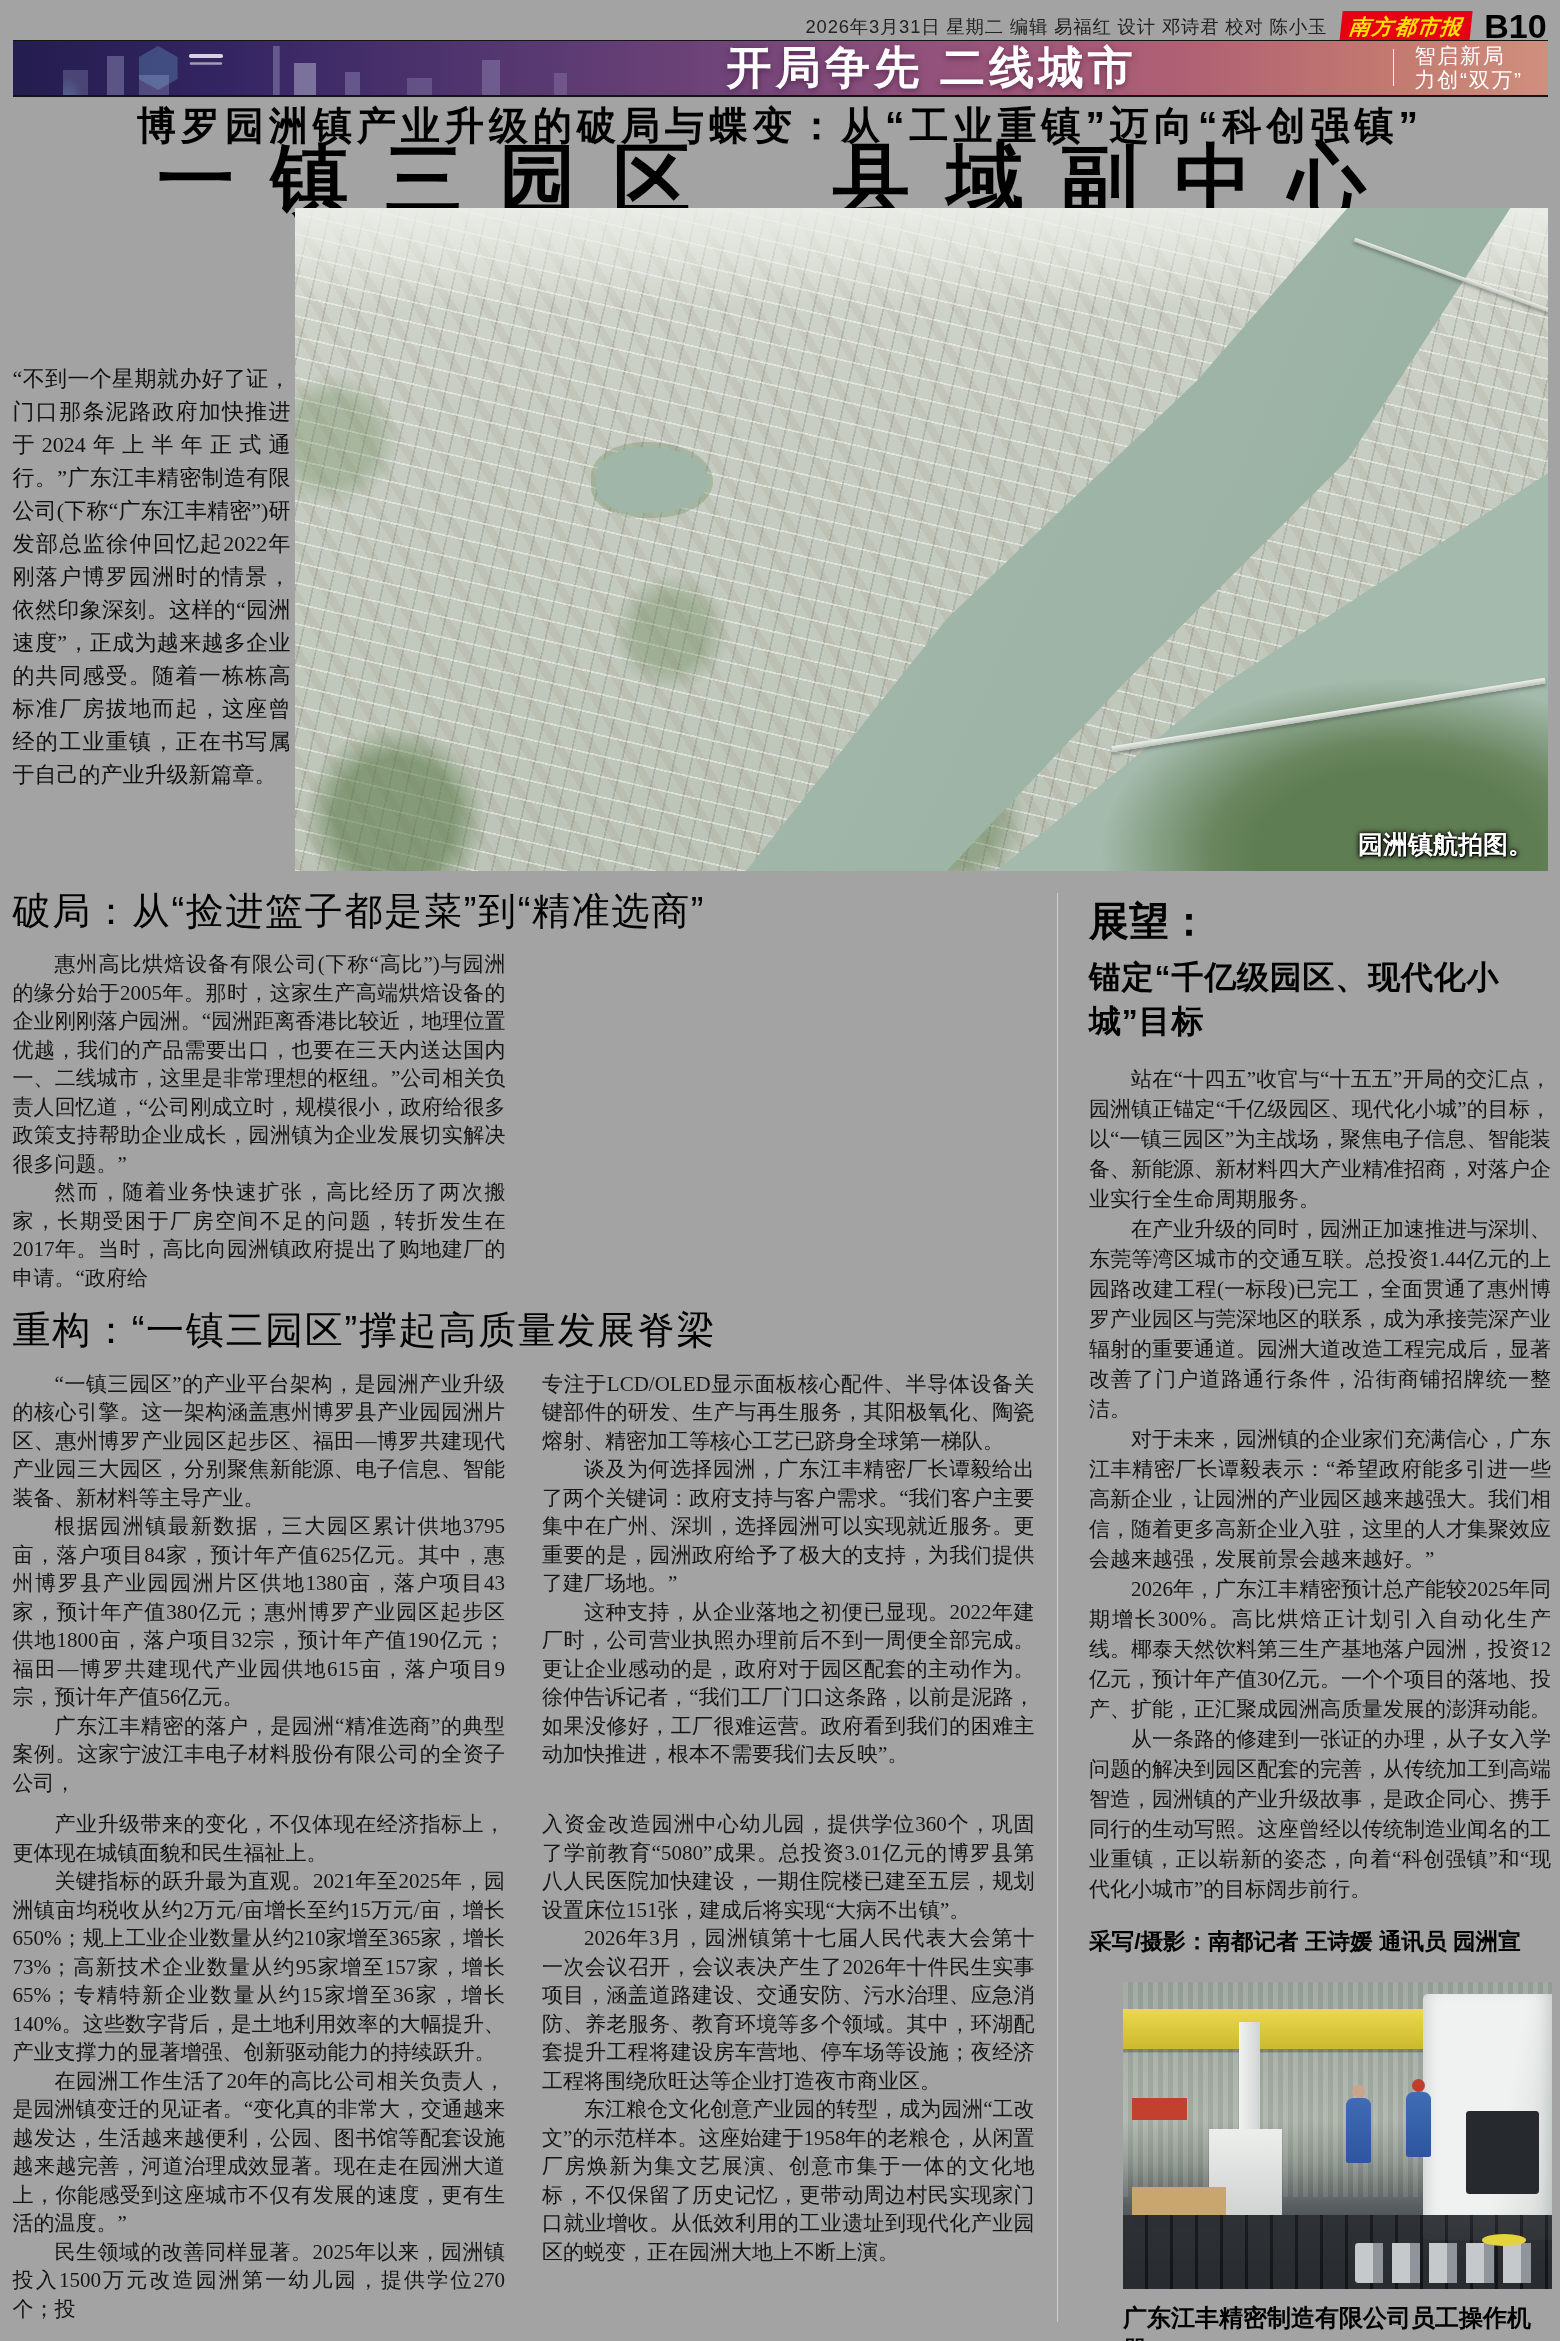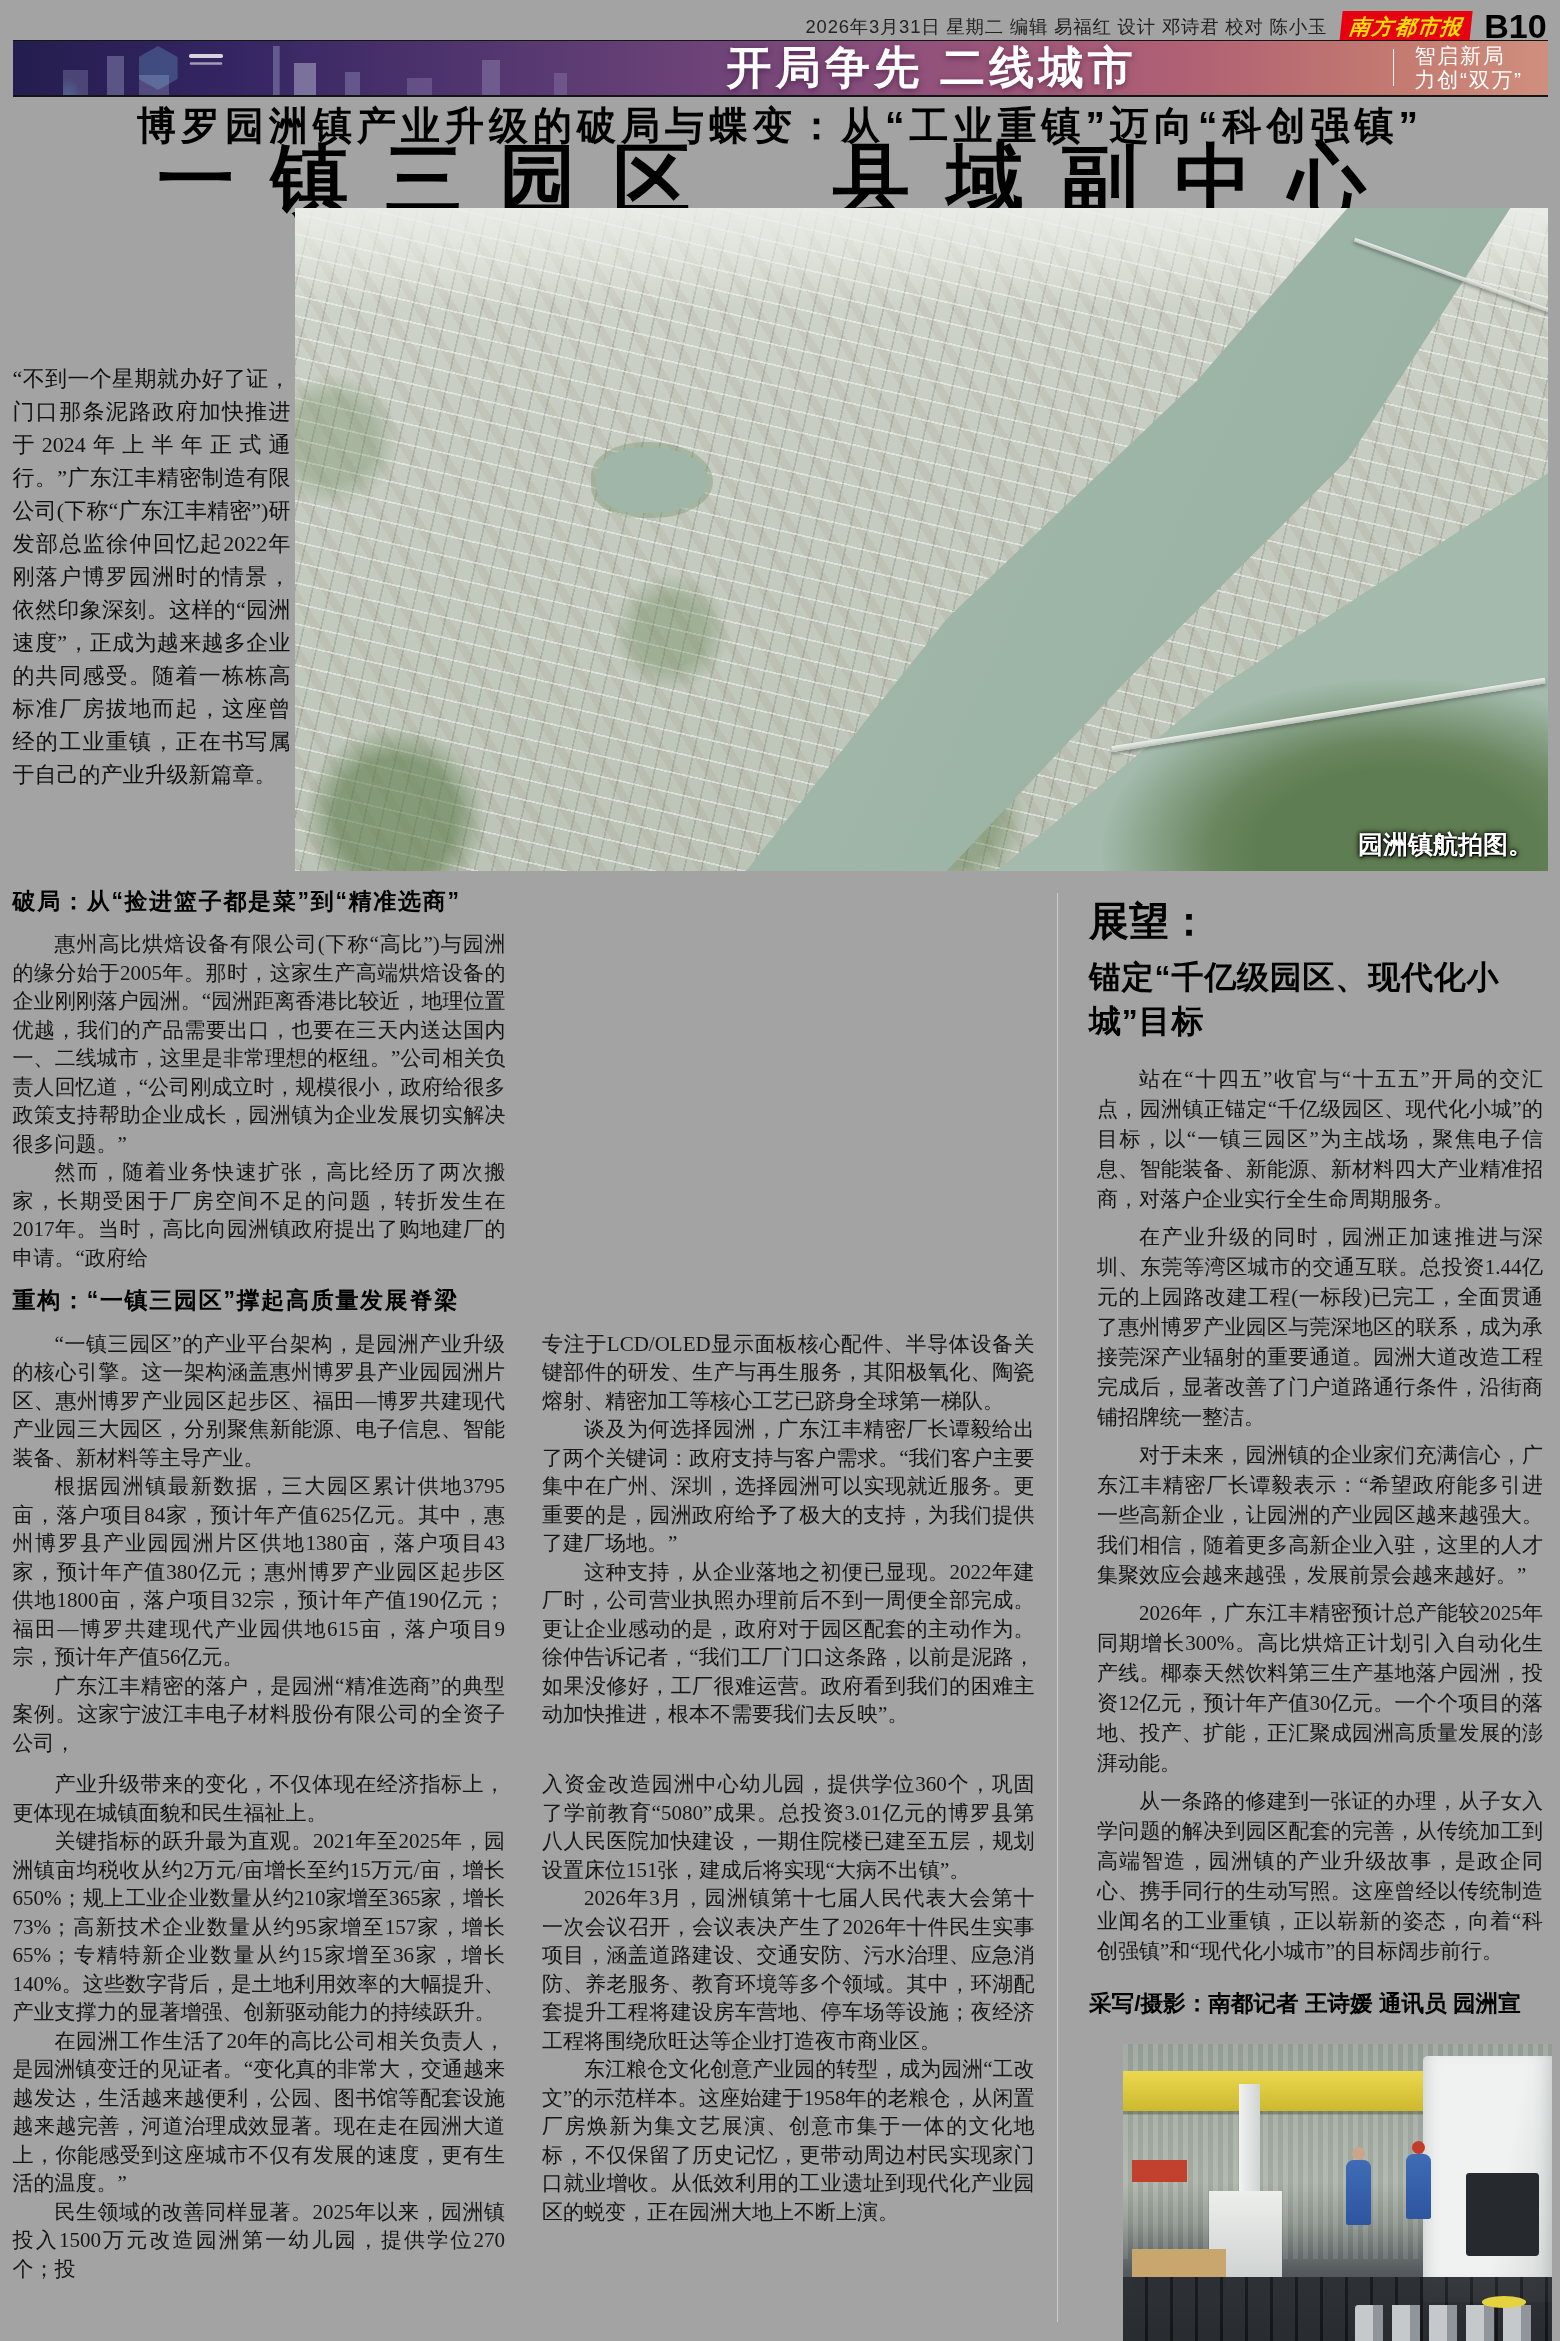--- a/index.html
+++ b/index.html
@@ -76,38 +76,38 @@
   .a-bridge{position:absolute;height:5.9px;z-index:5;background:linear-gradient(#eef0ec,#b9c0b8);
             box-shadow:0 2.5px 3.4px rgba(60,70,60,.45);}
   .b1{left:65%;top:76%;width:35%;transform:rotate(-9deg);}
   .b2{left:84%;top:10%;width:17%;height:4.2px;transform:rotate(20deg);}
   .a-cap{position:absolute;right:15px;bottom:10px;z-index:6;font-family:"Liberation Sans",sans-serif;
          font-weight:700;font-size:25px;color:#fff;
          text-shadow:0 0 3.4px #000,0 0 6.7px #000,0.8px 0.8px 1.7px #000;}
 
   
   .article{position:absolute;left:12.6px;top:886px;width:1022px;}
-  .article h2{font-family:"Liberation Sans",sans-serif;font-weight:700;font-size:23px;
+  .article h2{font-family:"Liberation Sans",sans-serif;font-weight:400;font-size:38px;
               margin:0 0 13.4px 0;letter-spacing:1.7px;color:#000;}
   .article section + section{margin-top:13px;}
   .cols{display:flex;gap:37px;}
   .col{width:493px;font-size:21px;line-height:28.5px;text-align:justify;color:#141414;}
   .col p{margin:0;text-indent:2em;}
   .col.cont p:first-child{text-indent:0;}
   p.no-indent{text-indent:0 !important;}
 
   .vrule{position:absolute;left:1057px;top:893px;height:1429px;border-left:0.8px solid #cccccc;}
 
   
   .sidebar{position:absolute;left:1089px;top:886px;width:462px;}
   .sb-label{font-family:"Liberation Sans",sans-serif;font-weight:900;font-size:40px;color:#000;margin-top:8px;}
   .sb-title{font-family:"Liberation Sans",sans-serif;font-weight:900;font-size:32px;color:#000;
             margin:6.7px 0 20px 0;letter-spacing:0.8px;}
   .sb-body{font-size:21px;line-height:30px;text-align:justify;color:#141414;}
-  .sb-body p{margin:8px;text-indent:2em;}
+  .sb-body p{margin:0;text-indent:2em;}
   .byline{margin-top:22px;font-family:"Liberation Sans",sans-serif;font-weight:700;font-size:22.6px;color:#000;}
 
   
   .machine{position:relative;margin:25px 0 0 34px;width:429px;height:307px;overflow:hidden;
            background:linear-gradient(180deg,#99a29a 0%,#aab2a8 45%,#8e968e 58%,#555b5e 74%,#2c2f33 100%);}
   .m-wall{position:absolute;left:0;top:0;right:0;height:70%;opacity:.55;background:
           repeating-linear-gradient(90deg, rgba(255,255,255,.18) 0 5px, rgba(90,100,92,.16) 5px 10px);}
   .m-beam{position:absolute;left:0;top:9%;width:78%;height:13%;
           background:linear-gradient(#ead84e,#cdb92f);box-shadow:0 3.4px 0 rgba(60,60,20,.35);}
   .m-machine{position:absolute;right:0;top:4%;width:30%;height:80%;

